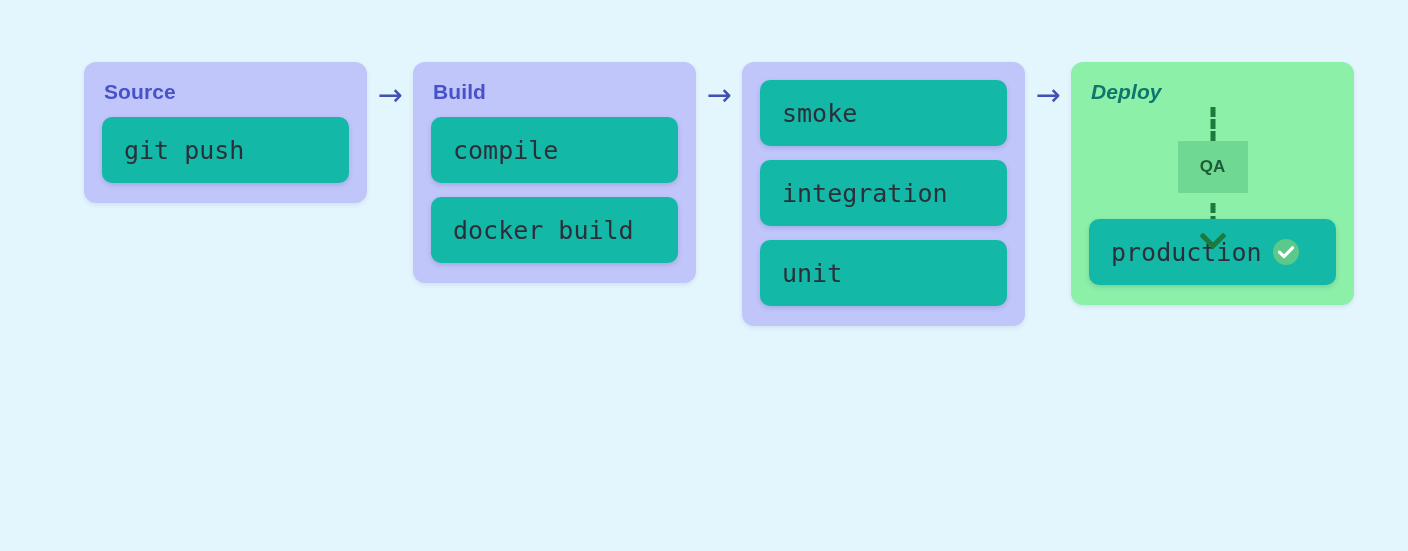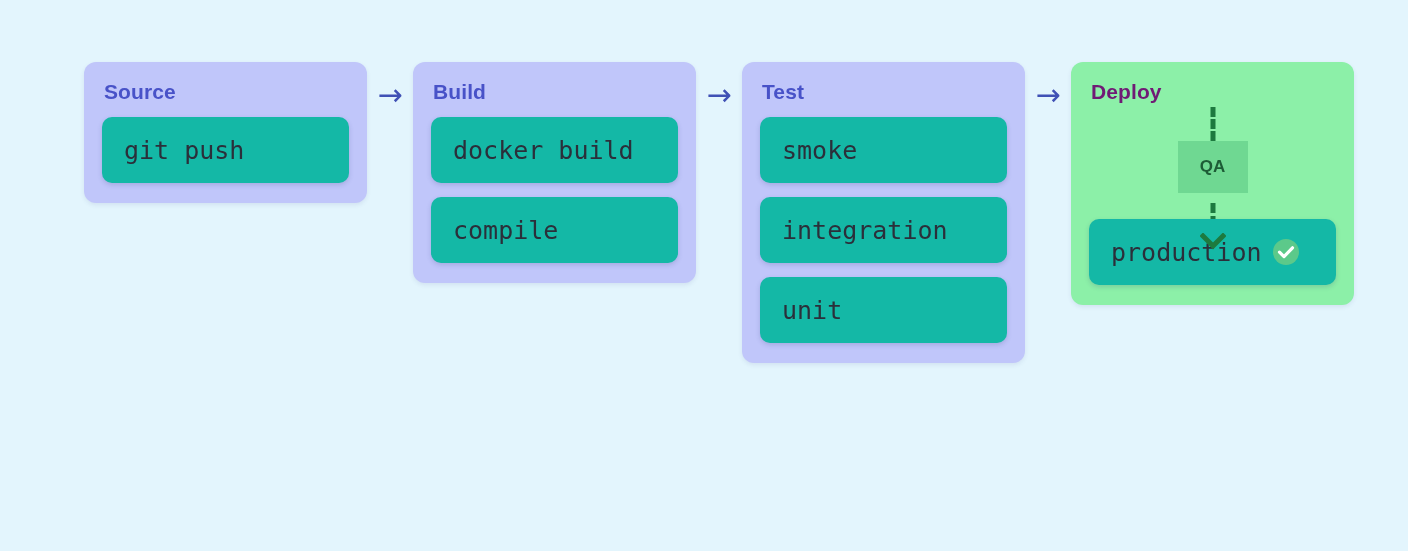--- a/index.html
+++ b/index.html
@@ -37,21 +37,21 @@
   }
 
   .stage-title {
     font-size: 21px;
     font-weight: bold;
     letter-spacing: 0.1px;
     margin: 0 0 14px 2px;
     line-height: 1.1;
   }
   .theme-indigo .stage-title { color: #4852c8; }
-  .theme-green  .stage-title { color: #701a75; }
+  .theme-green  .stage-title { color: #0f766e; font-style: italic; }
 
   .step {
     position: relative;
     background: #14b8a6;
     border-radius: 10px;
     height: 66px;
     display: flex;
     align-items: center;
     padding: 0 22px;
     box-sizing: border-box;
@@ -152,33 +152,32 @@
     </div>
   </div>
 
   <div class="connector">
     <span class="connector-arrow">→</span>
   </div>
 
   <div class="stage theme-indigo">
     <div class="stage-title">Build</div>
     <div class="step">
+      <span class="step-label">compile</span>
+    </div>
+    <div class="step">
       <span class="step-label">docker build</span>
-    </div>
-    <div class="step">
-      <span class="step-label">compile</span>
     </div>
   </div>
 
   <div class="connector">
     <span class="connector-arrow">→</span>
   </div>
 
   <div class="stage theme-indigo">
-    <div class="stage-title">Test</div>
     <div class="step">
       <span class="step-label">smoke</span>
     </div>
     <div class="step">
       <span class="step-label">integration</span>
     </div>
     <div class="step">
       <span class="step-label">unit</span>
     </div>
   </div>

